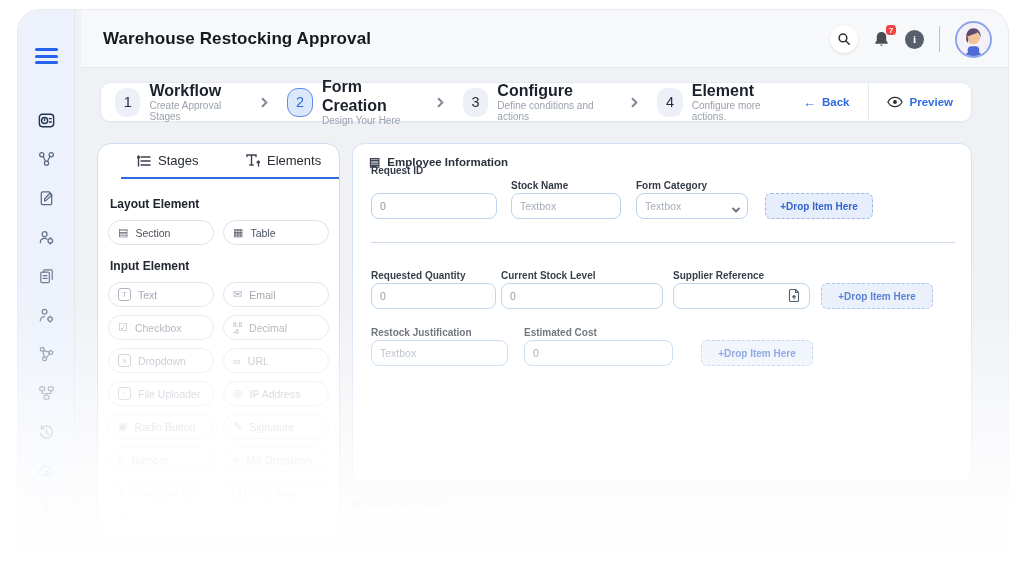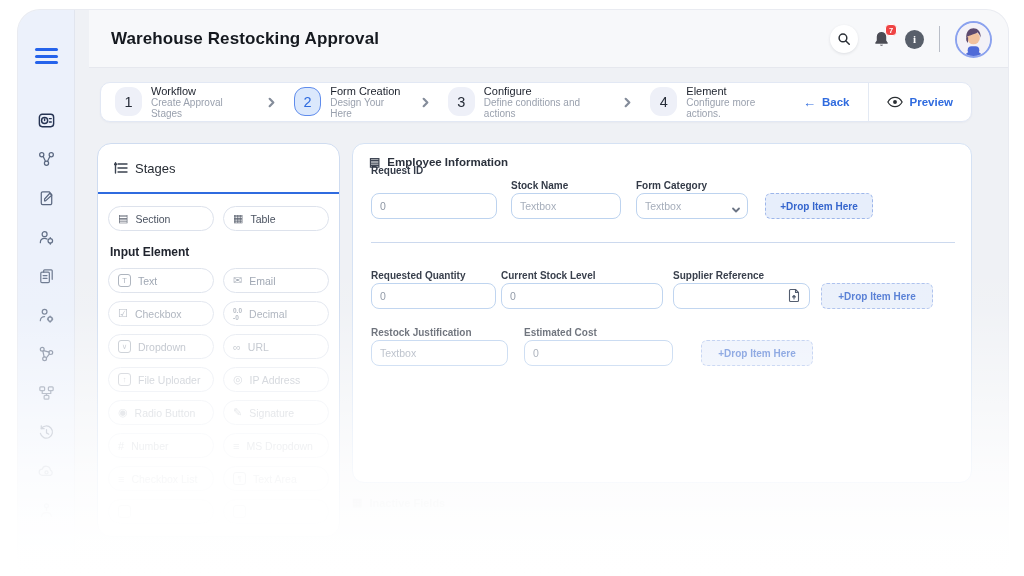--- a/index.html
+++ b/index.html
@@ -11,53 +11,53 @@
   
   .sidebar { position:absolute; left:0; top:0; width:57px; height:100%; background:#ecf1fb; border-right:1px solid #e1e5ee; }
   .burger { position:absolute; left:17px; top:38px; width:23px; cursor:pointer; }
   .burger span { display:block; height:3px; border-radius:2px; background:#2563eb; margin-bottom:3.5px; }
   .nav-icons { position:absolute; left:0; top:100px; width:57px; display:flex; flex-direction:column; align-items:center; gap:19px; }
   .nav-ic { width:20px; height:20px; display:grid; place-items:center; cursor:pointer; }
   .nav-ic svg { width:19px; height:19px; stroke:#41506b; fill:none; stroke-width:1.3; stroke-linecap:round; stroke-linejoin:round; }
   .nav-ic.active svg { stroke:#253352; stroke-width:1.5; }
 
   
-  .header { position:absolute; left:71px; top:0; right:0; height:58px; background:#f7f8fa; border-bottom:1px solid #e6e8ee; }
+  .header { position:absolute; left:63px; top:0; right:0; height:58px; background:#f7f8fa; border-bottom:1px solid #e6e8ee; }
   .page-title { position:absolute; left:22px; top:19px; font-size:17px; font-weight:700; color:#15191f; letter-spacing:.1px; }
   .hright { position:absolute; right:16px; top:11px; display:flex; align-items:center; gap:15px; height:36px; }
   .circle-btn { width:28px; height:28px; border-radius:50%; background:#fff; box-shadow:0 1px 3px rgba(30,40,60,.12); display:grid; place-items:center; cursor:pointer; }
   .bell-wrap { position:relative; cursor:pointer; }
   .badge { position:absolute; top:-6px; right:-7px; min-width:12px; height:12px; background:#ef4444; color:#fff;
            font-size:7.5px; font-weight:700; border-radius:4px; display:grid; place-items:center; padding:0 2px; border:1px solid #fff; }
   .info-btn { width:19px; height:19px; border-radius:50%; background:#585f6a; color:#fff; font-size:11px; font-weight:700;
               display:grid; place-items:center; font-family:"Liberation Serif",serif; cursor:pointer; }
   .vdiv { width:1px; height:26px; background:#b9bec8; }
   .avatar { width:37px; height:37px; border-radius:50%; border:2px solid #8ba2ee; background:#eef1fb; display:grid; place-items:center; overflow:hidden; cursor:pointer; }
 
   
   .content { position:absolute; left:57px; top:58px; right:0; bottom:0; background:#eff1f5; }
 
   
   .stepper { position:absolute; left:25px; top:14px; width:872px; height:40px; background:#fff; border:1px solid #e2e8f4;
              border-radius:10px; display:flex; align-items:center; padding:0 0 0 14px; box-shadow:0 1px 2px rgba(40,60,100,.04); }
   .step { display:flex; align-items:center; gap:9px; cursor:pointer; }
   .sq { width:29px; height:29px; border-radius:11px; background:#eef0f8; display:grid; place-items:center; font-size:14.5px; color:#262c38; }
   .step.active .sq { background:#dbe8fc; border:1.5px solid #5f8cec; color:#2f6bdf; }
-  .step-label { font-size:11px; font-weight:400; color:#1c212c; line-height:1.15; }
+  .step-label { font-size:16px; font-weight:700; color:#1c212c; line-height:1.15; }
   .step-sub { font-size:10px; color:#9aa1ae; }
   .chev { margin:0 17px; display:grid; place-items:center; }
   .chev svg { width:11px; height:11px; stroke:#848c9a; stroke-width:2.4; fill:none; stroke-linecap:round; stroke-linejoin:round; }
   .step-actions { margin-left:auto; display:flex; align-items:center; align-self:stretch; }
   .back-link { display:flex; align-items:center; gap:6px; color:#2f6bdf; font-size:11.5px; font-weight:600; padding:0 18px; cursor:pointer; }
   .actions-div { width:1px; align-self:stretch; background:#e3e9f3; }
   .preview-btn { display:flex; align-items:center; gap:7px; padding:0 18px; font-size:11.5px; font-weight:600; color:#2f6bdf; cursor:pointer; }
 
   
   .panel { position:absolute; left:22px; top:75px; width:243px; height:394px; background:#fff; border:1px solid #cfdcf0; border-radius:14px; overflow:hidden; }
-  .tabbar { display:flex; height:50px; border-bottom:2px solid #2f6bdf; }
+  .tabbar { display:flex; height:35px; border-bottom:2px solid #2f6bdf;margin-left:23px; }
   .tab { flex:1; display:flex; align-items:center; gap:7px; padding-left:16px; font-size:13px; color:#272c34; cursor:pointer; }
   .tab .tic { color:#3a424f; font-size:12px; display:flex; align-items:flex-start; }
   .panel-body { padding:12px 10px 8px 10px; }
   .sec-title { font-size:12px; font-weight:700; color:#20242e; margin:6px 2px 9px 2px; }
   .pill-grid { display:grid; grid-template-columns:1fr 1fr; gap:8px 9px; margin-bottom:14px; }
   .pill { height:25px; border:1px solid #dde2ec; border-radius:13px; background:#fff; display:flex; align-items:center; gap:7px;
           padding:0 9px; font-size:10.5px; color:#99a1ae; cursor:grab; white-space:nowrap; overflow:hidden; }
   .pill.strong { color:#4a5260; }
   .pico { width:13px; height:13px; border:1px solid currentColor; border-radius:3px; display:grid; place-items:center;
           font-size:7.5px; flex:none; opacity:.85; }
@@ -296,22 +296,32 @@
             <span class="tic">
               <svg width="14" height="12" viewBox="0 0 14 12" stroke="#3a424f" stroke-width="1.4" fill="none" stroke-linecap="round">
                   <line x1="4" y1="2" x2="13" y2="2"></line>
                   <line x1="4" y1="6" x2="13" y2="6"></line>
                   <line x1="4" y1="10" x2="13" y2="10"></line>
                   <path d="M1.5 1 v10 M1.5 1 l-1 1.4 M1.5 1 l1 1.4"></path>
                 </svg>
             </span>
             <span>Stages</span>
           </div>
+          <div class="tab">
+            <span class="tic">
+              <svg width="14" height="13" viewBox="0 0 14 13" stroke="#3a424f" stroke-width="1.4" fill="none" stroke-linecap="round">
+                  <path d="M1 2.5 V1 h9 v1.5 M5.5 1 v10 M3.8 11 h3.4"></path>
+                  <path d="M12.5 12 V7 M12.5 7 l-1.4 1.4 M12.5 7 l1.4 1.4"></path>
+                </svg>
+            </span>
+            <span>Elements</span>
+          </div>
         </div>
         <div class="panel-body">
+          <div class="sec-title">Layout Element</div>
           <div class="pill-grid">
             <div class="pill strong">
                 <span class="pglyph">▤</span>
                 <span>Section</span>
               </div>
             <div class="pill strong">
                 <span class="pglyph">▦</span>
                 <span>Table</span>
               </div>
           </div>

